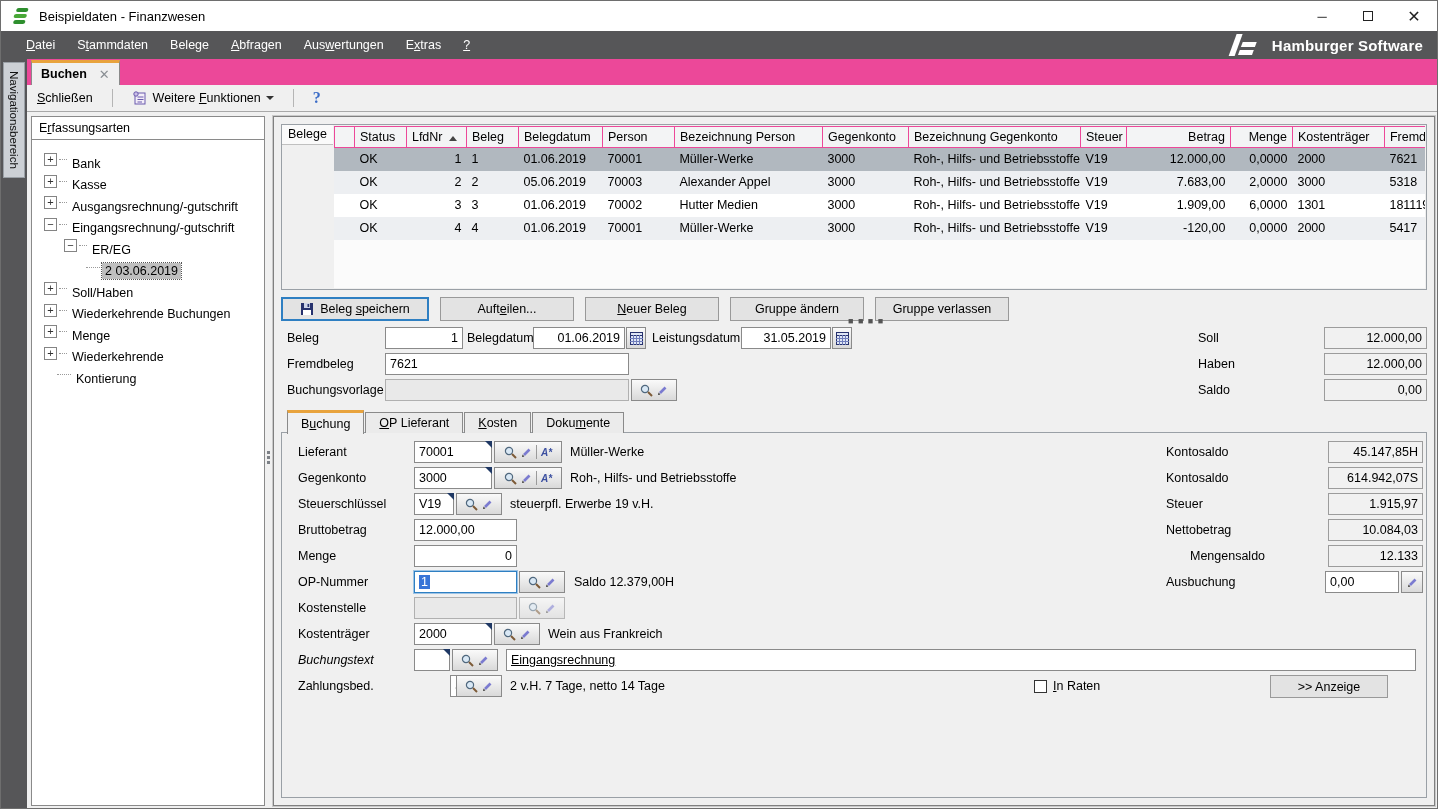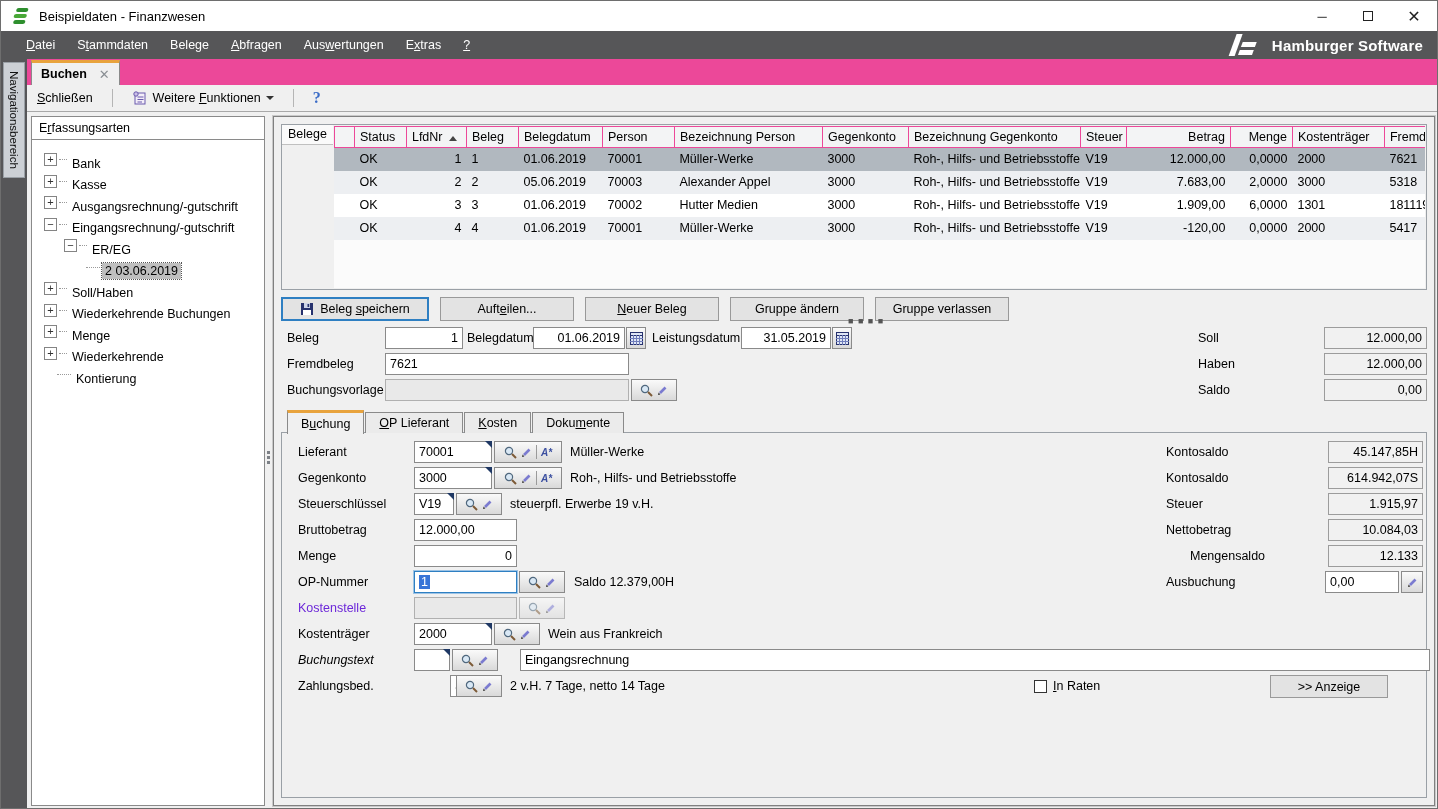--- a/index.html
+++ b/index.html
@@ -85,21 +85,21 @@
 
   
   .actions-row { display:flex; gap:11px; margin:7px 0 6px 0; flex:0 0 auto; position:relative; }
   .btn { height:24px; background:#e3e3e3; border:1px solid #999; display:flex; align-items:center; justify-content:center; gap:6px; padding:0 10px; cursor:default; }
   .btn.w { width:134px; }
   .btn.default { border:2px solid #2e7fc2; width:148px; }
   .grip-dots { position:absolute; left:567px; bottom:-5px; letter-spacing:1px; color:#555; font-size:9px; }
 
   
   .fld-label { position:absolute; line-height:22px; white-space:nowrap; }
-  .fld-label.dis { color:#6d28d9; }
+  .fld-label.dis { color:#000000; }
   .tbx { position:absolute; height:22px; border:1px solid #8a8a8a; background:#fff; font-family:"Liberation Sans",sans-serif; font-size:12.5px; padding:0 4px; }
   .tbx.r { text-align:right; }
   .tbx.ro { background:#f1f1f1; border-color:#9c9c9c; text-align:right; }
   .tbx.dis { background:#e9e9e9; border-color:#b0b0b0; }
   .lookup { position:relative; }
   .lookup::after { content:""; position:absolute; top:0; right:0; border-left:7px solid transparent; border-top:7px solid #1f3864; }
   div.tbx { line-height:20px; overflow:hidden; white-space:nowrap; }
   .tbx.focus { border:1px solid #2e7fc2; outline:1px solid #9cc3e5; }
   .sel-text { background:#3875d7; color:#fff; padding:0 2px; }
   .icon-grp { position:absolute; height:22px; border:1px solid #8a8a8a; background:linear-gradient(#fafafa,#d9d9d9); display:flex; align-items:center; justify-content:center; gap:4px; padding:0 4px; }
@@ -611,21 +611,21 @@
             <div class="icon-grp" style="left:170px;top:216px;width:46px;">
               <svg width="13" height="13" viewBox="0 0 13 13">
                   <circle cx="5" cy="5" r="3.6" fill="#d9e8f5" stroke="#50687e" stroke-width="1.2"></circle>
                   <line x1="8" y1="8" x2="12" y2="12" stroke="#7c5a36" stroke-width="2"></line>
                 </svg>
               <svg width="11" height="11" viewBox="0 0 11 11">
                   <line x1="3" y1="8" x2="8.5" y2="2.5" stroke="#7b7bd0" stroke-width="2.6"></line>
                   <polygon points="1,10 3.4,9.4 1.6,7.6" fill="#333"></polygon>
                 </svg>
             </div>
-            <input class="tbx" style="left: 238px; top: 216px; width: 910px;" value="Eingangsrechnung">
+            <input class="tbx" style="left: 224px; top: 216px; width: 910px; text-decoration: underline;" value="Eingangsrechnung">
 
             <span class="fld-label" style="left:16px;top:242px;">Zahlungsbed.</span>
             <span class="lookup" style="position:absolute;left:132px;top:242px;width:40px;height:22px;margin-left:36px;">
                 <input class="tbx" style="left: 0px; top: 0px; width: 40px;" value="S02">
               </span>
             <div class="icon-grp" style="left:174px;top:242px;width:46px;">
               <svg width="13" height="13" viewBox="0 0 13 13">
                   <circle cx="5" cy="5" r="3.6" fill="#d9e8f5" stroke="#50687e" stroke-width="1.2"></circle>
                   <line x1="8" y1="8" x2="12" y2="12" stroke="#7c5a36" stroke-width="2"></line>
                 </svg>

